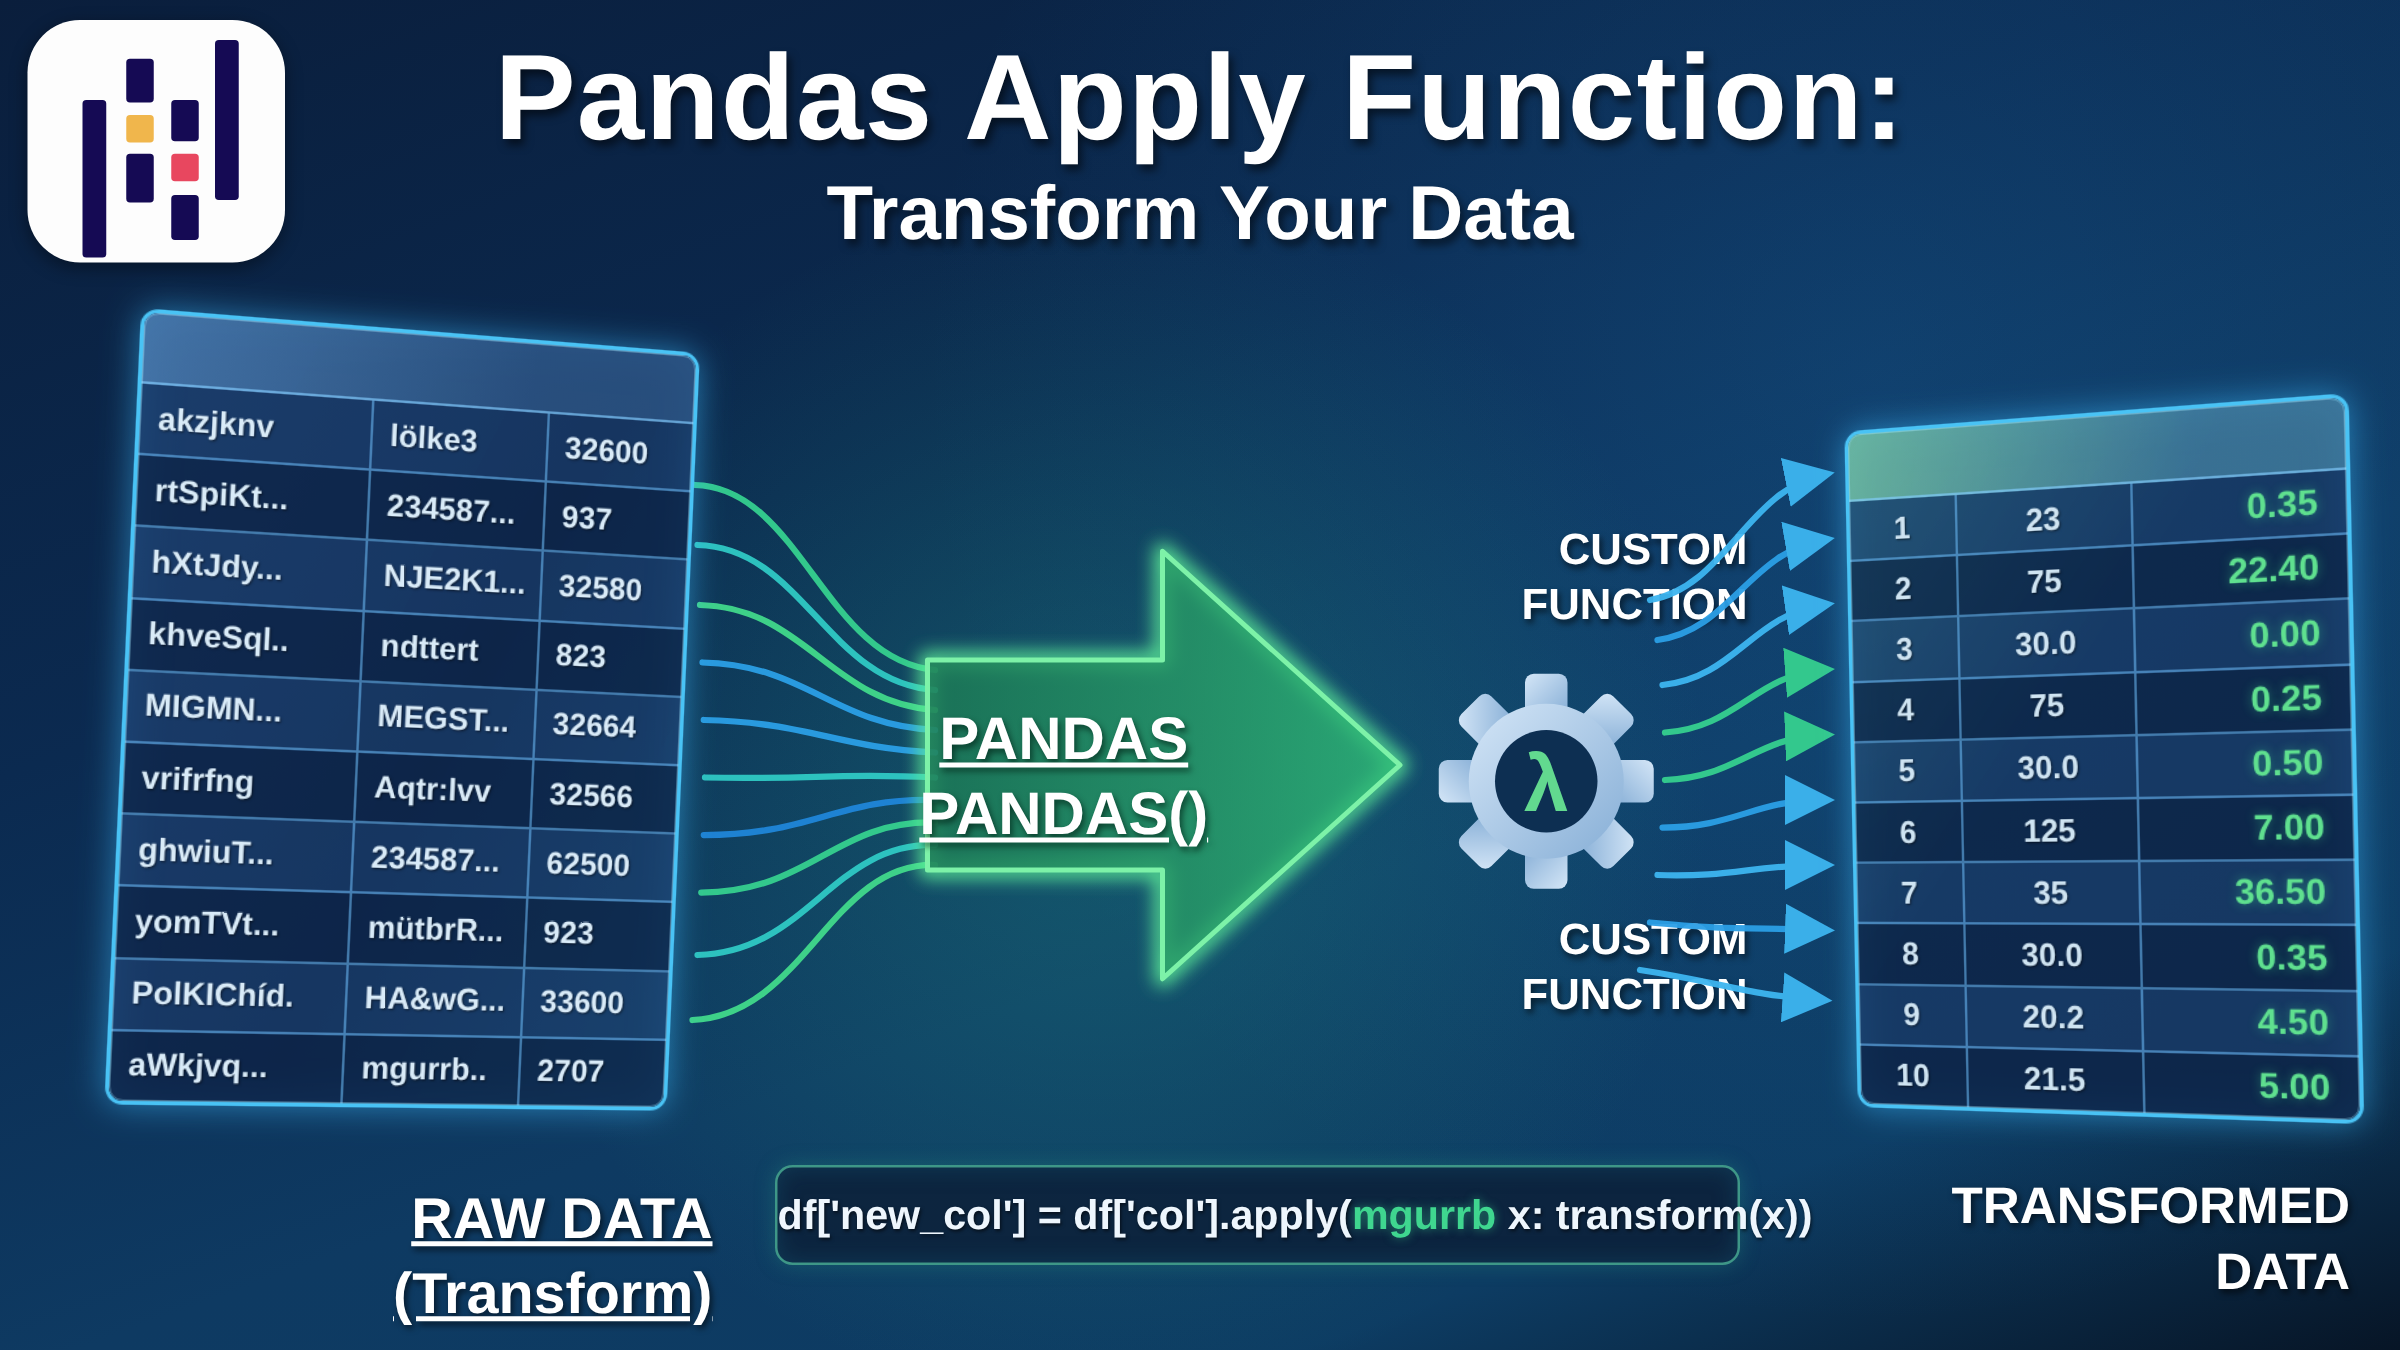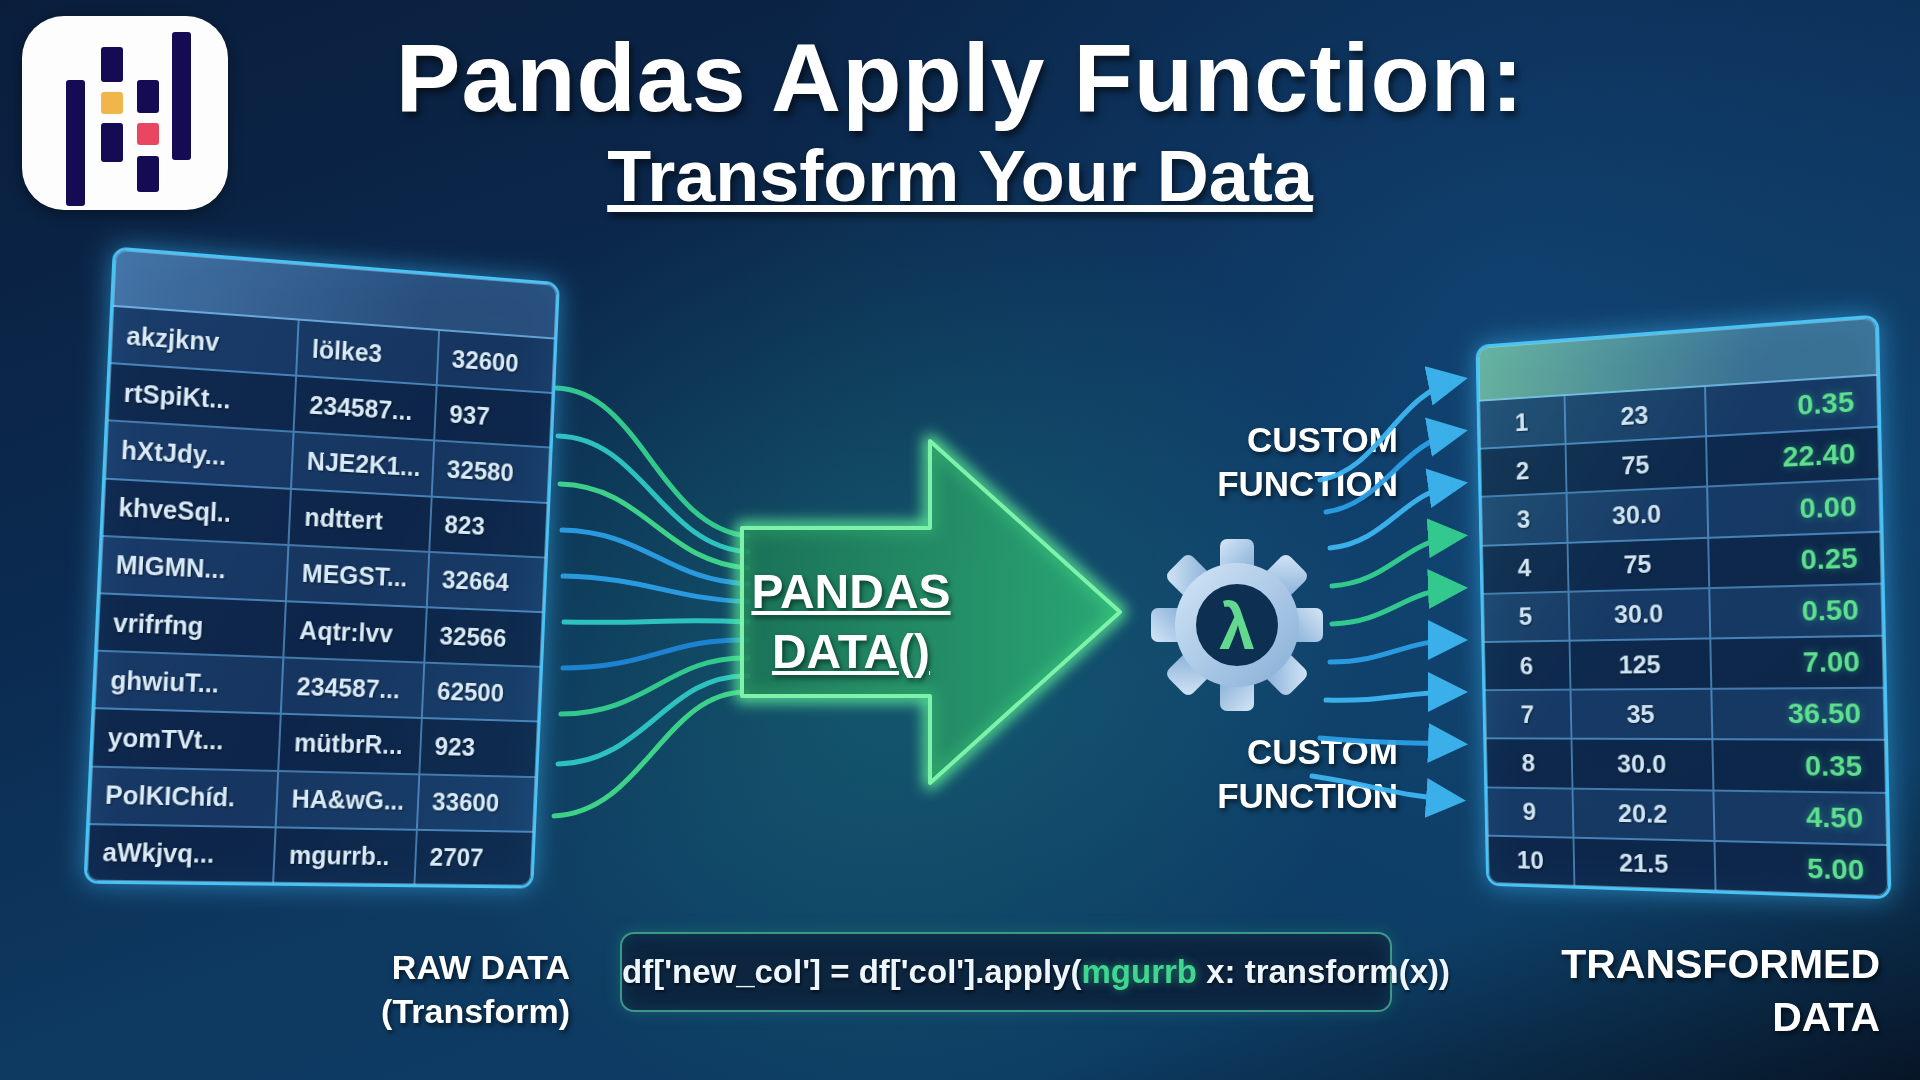--- a/index.html
+++ b/index.html
@@ -21,21 +21,21 @@
   .logo .b-c2b{left:79px;top:107px;width:22px;height:39px;}
   .logo .b-c3t{left:115px;top:64px;width:22px;height:33px;}
   .logo .b-c3b{left:115px;top:140px;width:22px;height:36px;}
   .logo .b-right{left:150px;top:16px;width:19px;height:128px;}
   .logo .sq-y{left:79px;top:76px;width:22px;height:22px;background:#f0b64c;}
   .logo .sq-r{left:115px;top:107px;width:22px;height:22px;background:#e8475f;}
 
   
   .title{position:absolute;left:0;top:22px;width:1920px;text-align:center;color:#ffffff;font-weight:bold;line-height:1.16;text-shadow:3px 5px 7px rgba(0,0,0,.55);}
   .title .l1{font-size:97px;letter-spacing:1px;}
-  .title .l2{font-size:72px;text-decoration:underline;}
+  .title .l2{font-size:61px;}
 
   
   .tbl{position:absolute;border:3px solid #49c3f5;border-radius:14px;
     box-shadow:0 0 26px rgba(60,190,255,.55), inset 0 0 34px rgba(60,160,230,.28);
     overflow:hidden;display:flex;flex-direction:column;}
   .tbl::after{content:"";position:absolute;inset:0;pointer-events:none;border-radius:11px;border:1px solid rgba(160,230,255,.45);}
   .tbl-left{left:102px;top:264px;width:452px;height:622px;
     transform:perspective(1100px) rotateY(7deg) rotate(2.6deg);
     background:linear-gradient(115deg, rgba(24,58,104,.92), rgba(13,40,78,.95) 55%, rgba(20,70,110,.9));}
   .tbl-right{left:1470px;top:330px;width:410px;height:562px;
@@ -54,21 +54,21 @@
   .tcell:last-child{border-right:none;}
   .tbl-left .c1{width:41%;}
   .tbl-left .c2{width:32%;}
   .tbl-left .c3{width:27%;}
   .tbl-right .idx{width:23%;justify-content:center;padding:0 4px;font-size:26px;color:#cfe4f2;}
   .tbl-right .value{width:36%;justify-content:center;padding:0 4px;font-size:26px;color:#cfe4f2;}
   .tbl-right .result{width:41%;justify-content:flex-end;padding:0 22px;font-size:28px;color:#5fe08f;text-shadow:0 0 8px rgba(60,220,140,.45);}
 
   
   .caption{position:absolute;text-align:right;color:#ffffff;font-weight:bold;text-shadow:2px 3px 5px rgba(0,0,0,.6);line-height:1.3;}
-  .cap-raw{left:130px;top:945px;width:440px;font-size:34px;}
+  .cap-raw{left:130px;top:945px;width:440px;font-size:46px;text-decoration:underline;}
   .cap-trans{left:1450px;top:938px;width:430px;font-size:41px;}
   .cap-cf-top{left:1078px;top:418px;width:320px;font-size:35px;line-height:1.25;}
   .cap-cf-bot{left:1078px;top:730px;width:320px;font-size:35px;line-height:1.25;}
 
   
   .arrow-label{position:absolute;left:706px;top:562px;width:290px;text-align:center;color:#ffffff;font-weight:bold;font-size:48px;line-height:1.25;text-shadow:2px 3px 5px rgba(0,30,20,.65);text-decoration:underline;}
 
   
   svg.layer{position:absolute;left:0;top:0;}
 
@@ -125,21 +125,21 @@
       <filter id="aglow" x="-20%" y="-20%" width="140%" height="140%">
         <feGaussianBlur stdDeviation="7"></feGaussianBlur>
       </filter>
     </defs>
     <polygon points="742,528 930,528 930,441 1120,612 930,783 930,696 742,696" fill="none" stroke="#5ef29a" stroke-width="14" stroke-linejoin="round" filter="url(#aglow)" opacity="0.85"></polygon>
     <polygon points="742,528 930,528 930,441 1120,612 930,783 930,696 742,696" fill="url(#agrad)" fill-opacity="0.82" stroke="#7df2a8" stroke-width="4" stroke-linejoin="round"></polygon>
   </svg>
 
   <div class="arrow-label">
     <div>PANDAS</div>
-    <div>DATA()</div>
+    <div>PANDAS()</div>
   </div>
 
   <div class="caption cap-cf-top">
     <div>CUSTOM</div>
     <div>FUNCTION</div>
   </div>
   <div class="caption cap-cf-bot">
     <div>CUSTOM</div>
     <div>FUNCTION</div>
   </div>

